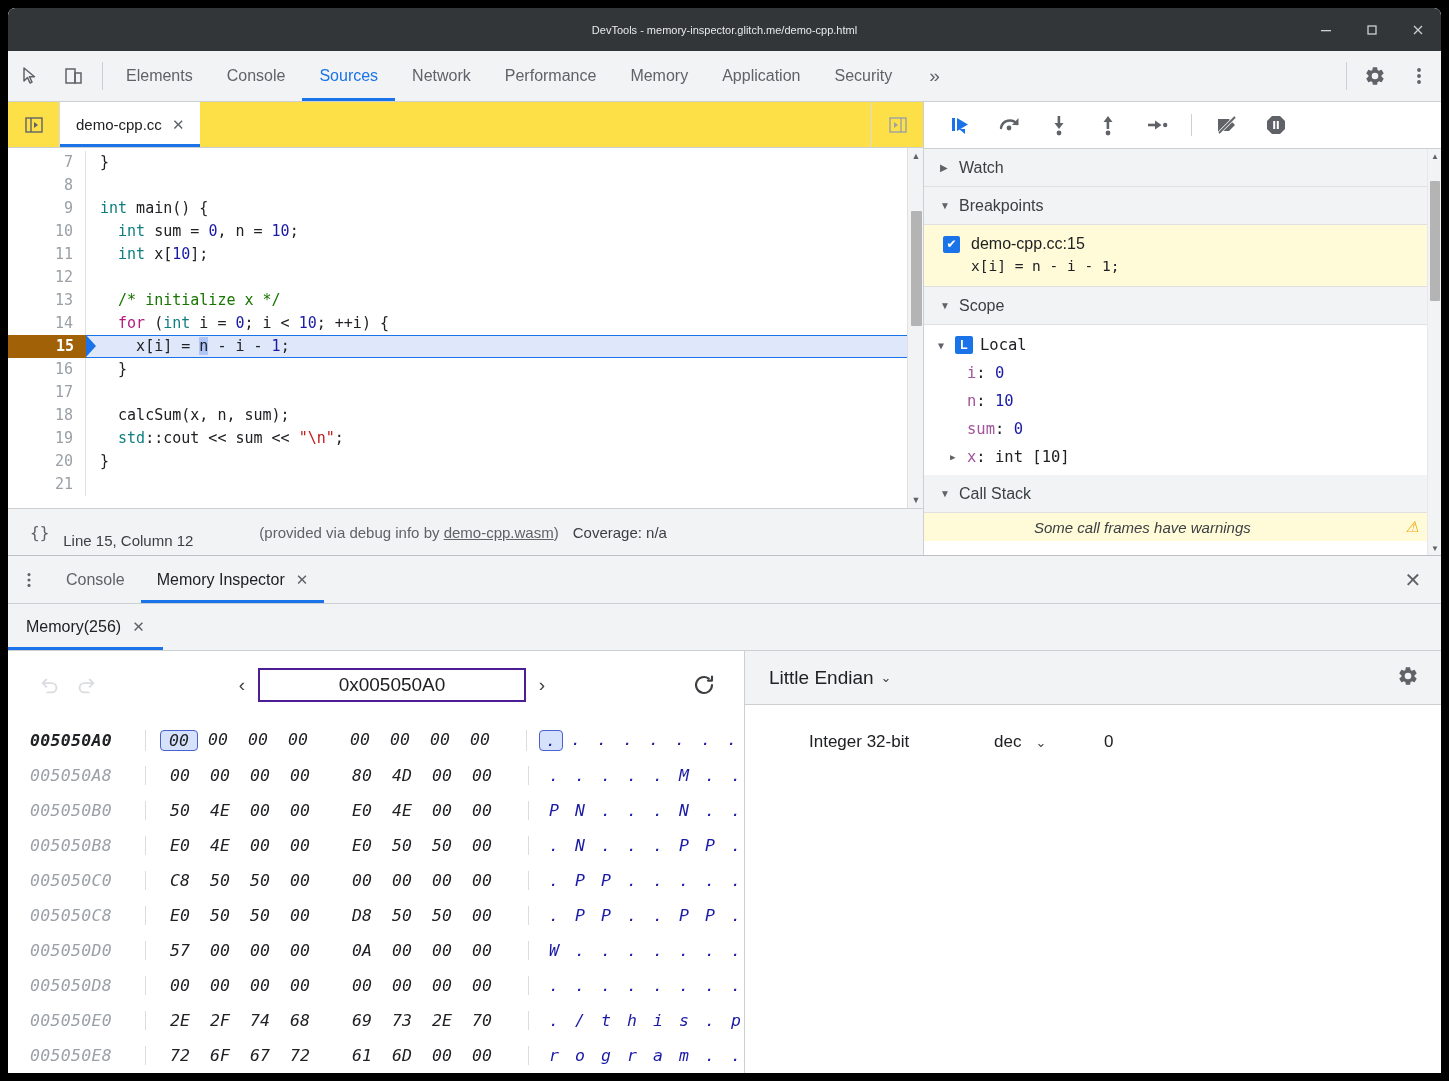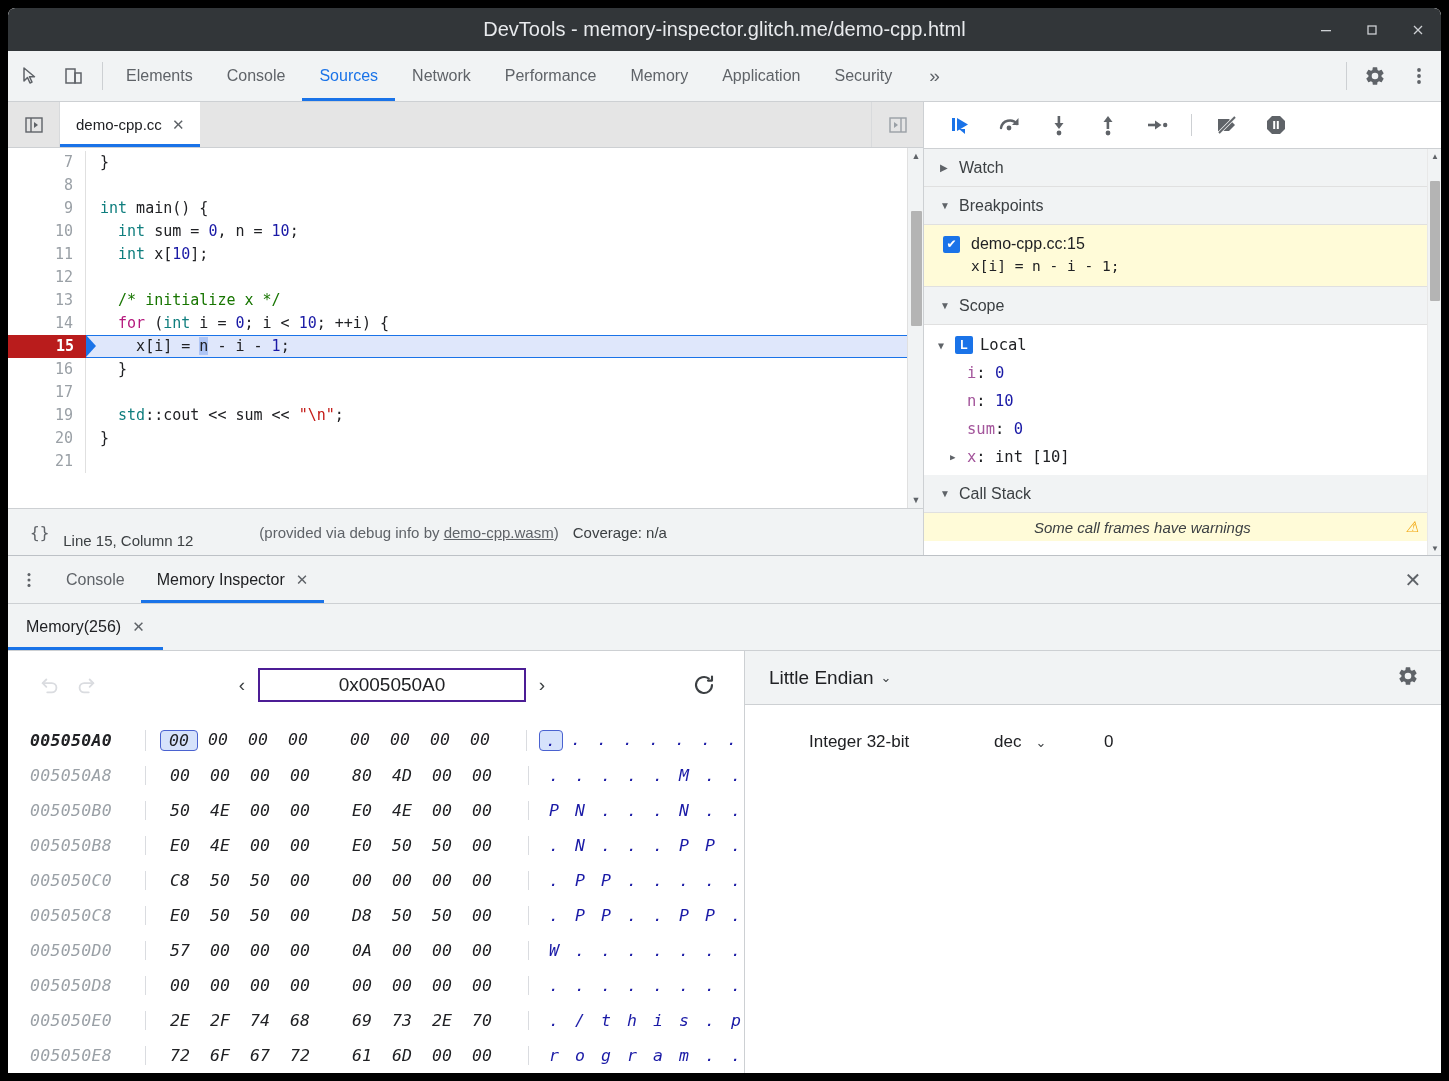--- a/index.html
+++ b/index.html
@@ -24,21 +24,21 @@
   .titlebar {
     height: 43px; flex: 0 0 43px;
     background: #323639;
     color: #e8eaed;
     display: flex; align-items: center;
     position: relative;
     border-radius: 7px 7px 0 0;
   }
   .titlebar .title {
     position: absolute; left: 0; right: 0; text-align: center;
-    font-size: 20px; color: #e8eaed;
+    font-size: 11px; color: #e8eaed;
     pointer-events: none;
   }
   .winbtns { margin-left: auto; display: flex; align-items: center; z-index: 2; }
   .winbtn {
     width: 46px; height: 43px;
     display: flex; align-items: center; justify-content: center;
     color: #cdd0d3; font-size: 15px;
   }
   .winbtn svg { display:block; }
 
@@ -72,21 +72,21 @@
   .upper { flex: 1 1 auto; display: flex; min-height: 0; }
 
   .sources {
     width: 916px; flex: 0 0 916px;
     display: flex; flex-direction: column;
     border-right: 1px solid #cdd0d3;
     min-height: 0;
   }
   .filetabs {
     flex: 0 0 46px; height: 46px;
-    background: #e5e5e5;
+    background: #fde047;
     border-bottom: 1px solid #cdd0d3;
     display: flex; align-items: stretch;
   }
   .navbtn {
     width: 52px; display: flex; align-items: center; justify-content: center;
     color: #5f6368; border-right: 1px solid #d8dadc;
   }
   .navbtn.right { border-right: none; border-left: 1px solid #d8dadc; margin-left: auto; color: #9aa0a6; }
   .ftab {
     display: flex; align-items: center; gap: 10px;
@@ -113,21 +113,21 @@
   .cline.hl::after {
     content: ""; position: absolute; left: 0; right: 0; bottom: 0; height: 1px; background: #1a73e8;
   }
   .gutter {
     width: 78px; flex: 0 0 78px; text-align: right;
     padding-right: 12px; color: #9aa0a6;
     border-right: 1px solid #e0e0e0; height: 23px; line-height: 23px;
     position: relative; z-index: 1;
   }
   .cline.hl .gutter {
-    background: #b91c1c; color: #fff; font-weight: bold; border-right: none;
+    background: #a16207; color: #fff; font-weight: bold; border-right: none;
   }
   .cline.hl .gutter::after {
     content: ""; position: absolute; right: -10px; top: 0;
     border-top: 11.5px solid transparent; border-bottom: 11.5px solid transparent;
     border-left: 10px solid #1a73e8;
   }
   .ctext { padding-left: 14px; white-space: pre; color: #202124; }
   .kw2 { color: #0f7e7e; }
   .kw3 { color: #b5197d; }
   .num { color: #1a1aa6; }
@@ -442,20 +442,24 @@
             </div>
             <div class="cline">
               <div class="gutter">16</div>
               <div class="ctext"><span>  }</span></div>
             </div>
             <div class="cline">
               <div class="gutter">17</div>
               <div class="ctext"></div>
             </div>
             <div class="cline">
+              <div class="gutter">18</div>
+              <div class="ctext"><span>  calcSum(x, n, sum);</span></div>
+            </div>
+            <div class="cline">
               <div class="gutter">19</div>
               <div class="ctext"><span>  </span><span class="kw2">std</span><span>::cout &lt;&lt; sum &lt;&lt; </span><span class="str">"\n"</span><span>;</span></div>
             </div>
             <div class="cline">
               <div class="gutter">20</div>
               <div class="ctext"><span>}</span></div>
             </div>
             <div class="cline">
               <div class="gutter">21</div>
               <div class="ctext"></div>

